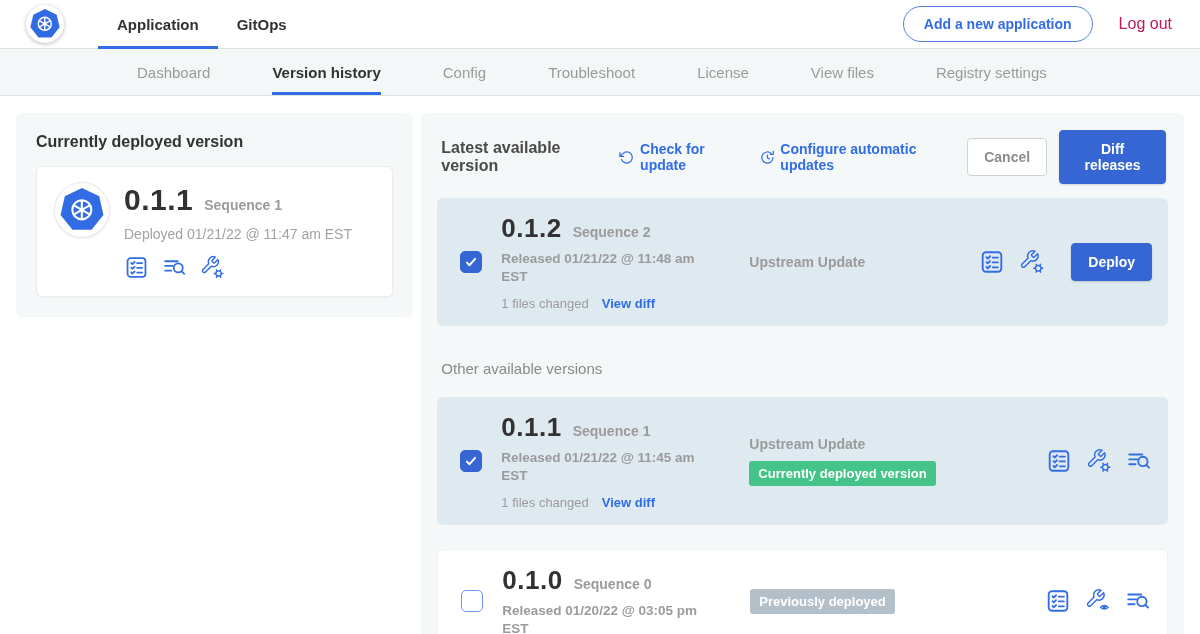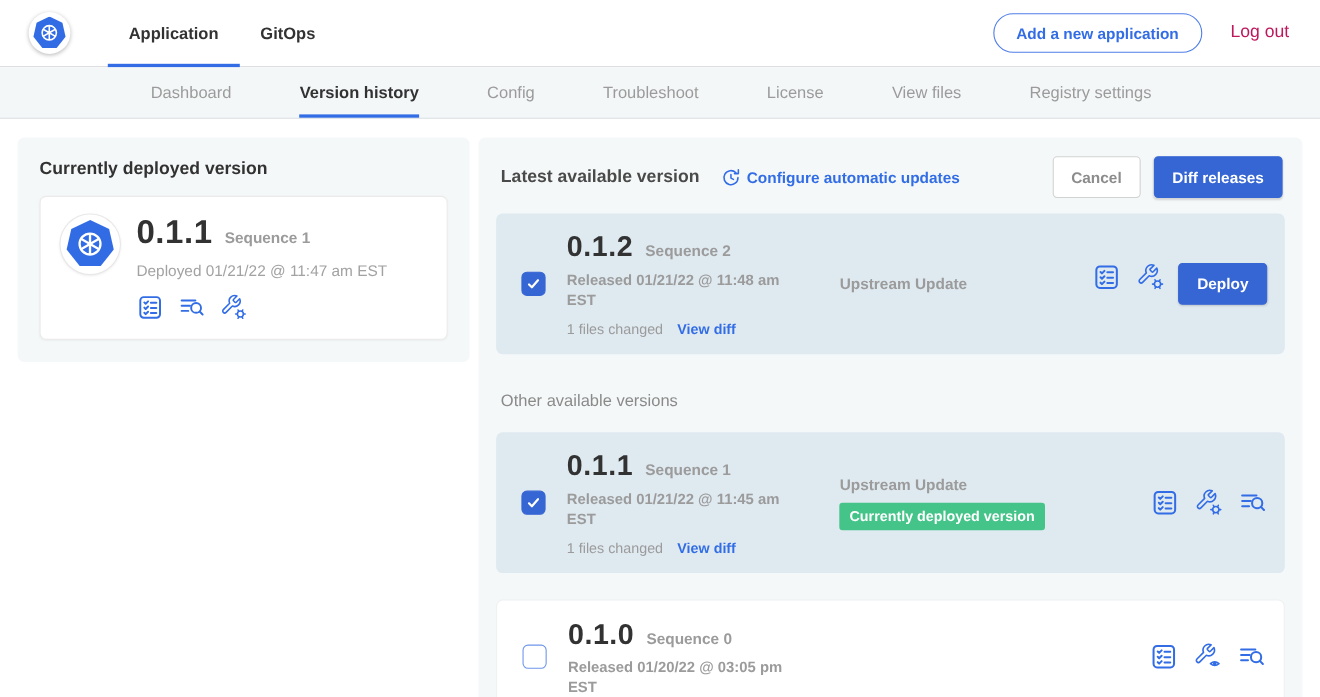--- a/index.html
+++ b/index.html
@@ -1,20 +1,20 @@
 <!DOCTYPE html>
 <html><head>
 <meta charset="utf-8">
 <style>
   * { margin:0; padding:0; box-sizing:border-box; }
   html,body { width:1200px; height:634px; background:#fff; overflow:hidden;
     font-family:"Liberation Sans", sans-serif; color:#323232; }
 
   
-  .top-nav { height:61px; display:flex; align-items:center; padding:0 28px 0 26px;
+  .top-nav { height:49px; display:flex; align-items:center; padding:0 28px 0 26px;
     border-bottom:1px solid #dedede; background:#fff; }
   .k8s-badge { width:38px; height:38px; border-radius:50%; background:#fff;
     box-shadow:0 1px 4px rgba(0,0,0,.28); display:flex; align-items:center; justify-content:center; }
   .k8s-hept { background:#326ce5; display:flex; align-items:center; justify-content:center;
     clip-path:polygon(50% 0%,89.1% 18.8%,98.7% 61.1%,71.7% 95.1%,28.3% 95.1%,1.3% 61.1%,10.9% 18.8%); }
   .k8s-badge .k8s-hept { width:30px; height:30px; }
   .k8s-hept svg { width:72%; height:72%; stroke:#fff; fill:none; stroke-width:1.6; }
   .k8s-hept svg .hub { fill:#fff; stroke:none; }
   .app-tabs { display:flex; height:100%; margin-left:34px; }
   .app-tab { position:relative; display:flex; align-items:center; padding:0 19px;
@@ -89,21 +89,21 @@
     max-width:212px; line-height:1.3; }
   .files-line { display:flex; align-items:center; margin-top:11px; }
   .files-changed { font-size:13px; font-weight:500; color:#9b9b9b; }
   .view-diff { font-size:13px; font-weight:700; color:#326de6; margin-left:13px; cursor:pointer; }
 
   .row-source { display:flex; flex-direction:column; gap:9px; min-width:230px; }
   .source-label { font-size:14px; font-weight:700; color:#9b9b9b; }
   .badge { align-self:flex-start; color:#fff; font-size:13px; font-weight:700;
     padding:5px 9px; border-radius:3px; }
 
-  .row-right { flex:1; display:flex; align-items:flex-start; justify-content:flex-end; }
+  .row-right { flex:1; display:flex; align-items:center; justify-content:flex-end; gap:14px; }
   .row-right .icon-btn { width:26px; height:26px; }
 </style>
 </head>
 <body>
 
 <header class="top-nav">
   <div class="k8s-badge">
     <div class="k8s-hept">
       <svg viewBox="0 0 24 24">
         <circle cx="12" cy="12" r="7.2"></circle>
@@ -199,20 +199,27 @@
           </div>
       </div>
     </div>
   </section>
 
   <section class="panel right-panel">
     <div class="rp-header">
       <span class="rp-title">Latest available version</span>
       <span class="link-action">
         <svg viewBox="0 0 24 24">
+          <polyline points="1.6 4 1.6 10 7.6 10"></polyline>
+          <path d="M4.11 15a9 9 0 1 0 2.13-9.36L1.6 10"></path>
+        </svg>
+        <span>Check for update</span>
+      </span>
+      <span class="link-action">
+        <svg viewBox="0 0 24 24">
           <path d="M21 12a9 9 0 1 1-2.64-6.36"></path>
           <polyline points="21.5 1.8 21.5 6.8 16.5 6.8"></polyline>
           <polyline points="12 8 12 12.6 15.2 14.2"></polyline>
         </svg>
         <span>Configure automatic updates</span>
       </span>
       <div class="top-spacer"></div>
       <button class="btn btn-cancel">Cancel</button>
       <button class="btn btn-primary">Diff releases</button>
     </div>
@@ -341,20 +348,21 @@
     </div>
     <div class="row-info">
       <div class="ver-line">
         <span class="ver-big row-ver">0.1.0</span>
         <span class="seq">Sequence 0</span>
       </div>
       <div class="released">Released 01/20/22 @ 03:05 pm EST</div>
 
     </div>
     <div class="row-source">
+      <span class="badge" style="background: rgb(179, 192, 201);">Previously deployed</span>
     </div>
     <div class="row-right">
       <span style="display:flex;gap:14px;">
               <span class="icon-btn">
                 <svg viewBox="0 0 24 24">
                   <rect x="3.4" y="3" width="17.2" height="18" rx="3"></rect>
                   <polyline points="6.9 7.6 8.1 8.8 10.2 6.7"></polyline>
                   <line x1="12.6" y1="7.9" x2="17.4" y2="7.9"></line>
                   <polyline points="6.9 12.1 8.1 13.3 10.2 11.2"></polyline>
                   <line x1="12.6" y1="12.4" x2="17.4" y2="12.4"></line>

